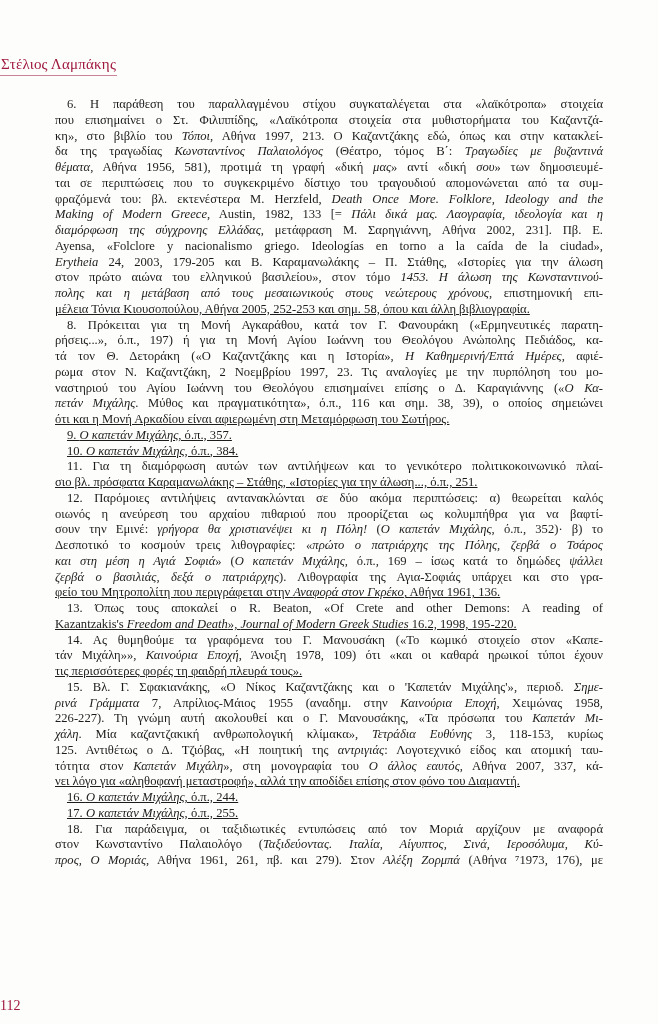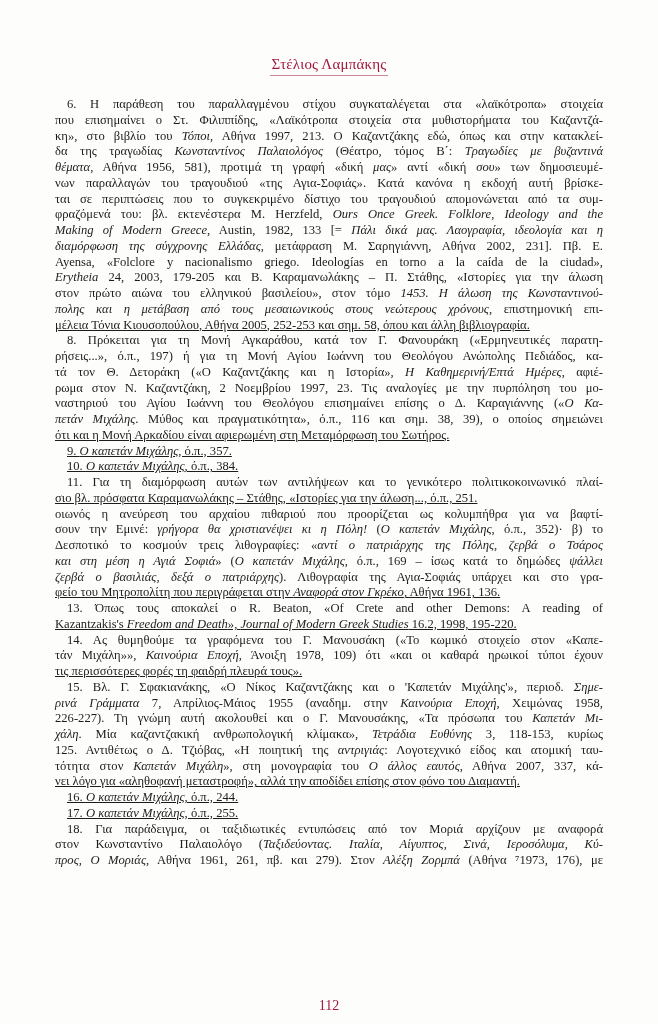--- a/index.html
+++ b/index.html
@@ -1,58 +1,57 @@
 <!DOCTYPE html>
 <html><head>
 <meta charset="utf-8">
 <style>
   html, body { margin:0; padding:0; }
   body {
     width:658px; height:1024px; background:#fdfdfc; position:relative; overflow:hidden;
     font-family:"Liberation Serif", "DejaVu Serif", serif; color:#1c1c1c;
   }
   .page-header {
-    position:absolute; top:55px; left:0; width:658px; text-align:center;
+    position:absolute; top:55px; left:0; width:658px; 
   }
   .page-header span {
     display:inline-block; color:#a0183e; font-size:15px; letter-spacing:0.2px;
     border-bottom:1px solid #c98497; padding:0 1px 2px 1px;
   }
   .notes {
     position:absolute; top:97px; left:55px; width:548px;
     font-size:12.6px; line-height:15.75px; text-align:justify;
   }
   .line {
     display:block; white-space:nowrap; text-align:justify; text-align-last:justify; height:15.75px;
   }
   .line.last { text-align-last:left;text-decoration:underline; }
   .line.indent { padding-left:12px; }
   .line i { font-style:italic; }
   .page-number {
-    position:absolute; top:998px; left:0; width:658px; text-align:center;
+    position:absolute; top:998px; left:0; width:658px; text-align:left;
     color:#a0183e; font-size:14px;
   }
 </style>
 </head>
 <body>
 
 <div class="page-header">
   <span>Στέλιος Λαμπάκης</span>
 </div>
 
 <div class="notes" id="notes">
     <div>
       <span class="line indent"><span>6. Η παράθεση του παραλλαγμένου στίχου συγκαταλέγεται στα «λαϊκότροπα» στοιχεία</span></span>
       <span class="line"><span>που επισημαίνει ο Στ. Φιλιππίδης, «Λαϊκότροπα στοιχεία στα μυθιστορήματα του Καζαντζά-</span></span>
       <span class="line"><span>κη», στο βιβλίο του </span><i>Τόποι</i><span>, Αθήνα 1997, 213. Ο Καζαντζάκης εδώ, όπως και στην κατακλεί-</span></span>
       <span class="line"><span>δα της τραγωδίας </span><i>Κωνσταντίνος Παλαιολόγος</i><span> (Θέατρο, τόμος Β΄: </span><i>Τραγωδίες με βυζαντινά</i></span>
       <span class="line"><i>θέματα</i><span>, Αθήνα 1956, 581), προτιμά τη γραφή «δική </span><i>μας</i><span>» αντί «δική </span><i>σου</i><span>» των δημοσιευμέ-</span></span>
-      <span class="line"><span>νων παραλλαγών του τραγουδιού «της Αγια-Σοφιάς». Κατά κανόνα η εκδοχή αυτή βρίσκε-</span></span>
       <span class="line"><span>ται σε περιπτώσεις που το συγκεκριμένο δίστιχο του τραγουδιού απομονώνεται από τα συμ-</span></span>
-      <span class="line"><span>φραζόμενά του: βλ. εκτενέστερα M. Herzfeld, </span><i>Ours Once Greek. Folklore, Ideology and the</i></span>
+      <span class="line"><span>φραζόμενά του: βλ. εκτενέστερα M. Herzfeld, </span><i>Death Once More. Folklore, Ideology and the</i></span>
       <span class="line"><i>Making of Modern Greece</i><span>, Austin, 1982, 133 [= </span><i>Πάλι δικά μας. Λαογραφία, ιδεολογία και η</i></span>
       <span class="line"><i>διαμόρφωση της σύγχρονης Ελλάδας</i><span>, μετάφραση Μ. Σαρηγιάννη, Αθήνα 2002, 231]. Πβ. E.</span></span>
       <span class="line"><span>Ayensa, «Folclore y nacionalismo griego. Ideologías en torno a la caída de la ciudad»,</span></span>
       <span class="line"><i>Erytheia</i><span> 24, 2003, 179-205 και Β. Καραμανωλάκης – Π. Στάθης, «Ιστορίες για την άλωση</span></span>
       <span class="line"><span>στον πρώτο αιώνα του ελληνικού βασιλείου», στον τόμο </span><i>1453. Η άλωση της Κωνσταντινού-</i></span>
       <span class="line"><i>πολης και η μετάβαση από τους μεσαιωνικούς στους νεώτερους χρόνους</i><span>, επιστημονική επι-</span></span>
       <span class="line last"><span>μέλεια Τόνια Κιουσοπούλου, Αθήνα 2005, 252-253 και σημ. 58, όπου και άλλη βιβλιογραφία.</span></span>
     </div>
     <div>
       <span class="line indent"><span>8. Πρόκειται για τη Μονή Αγκαράθου, κατά τον Γ. Φανουράκη («Ερμηνευτικές παρατη-</span></span>
@@ -67,23 +66,24 @@
       <span class="line indent last"><span>9. </span><i>Ο καπετάν Μιχάλης</i><span>, ό.π., 357.</span></span>
     </div>
     <div>
       <span class="line indent last"><span>10. </span><i>Ο καπετάν Μιχάλης</i><span>, ό.π., 384.</span></span>
     </div>
     <div>
       <span class="line indent"><span>11. Για τη διαμόρφωση αυτών των αντιλήψεων και το γενικότερο πολιτικοκοινωνικό πλαί-</span></span>
       <span class="line last"><span>σιο βλ. πρόσφατα Καραμανωλάκης – Στάθης, «Ιστορίες για την άλωση..., ό.π., 251.</span></span>
     </div>
     <div>
+      <span class="line indent"><span>12. Παρόμοιες αντιλήψεις αντανακλώνται σε δύο ακόμα περιπτώσεις: α) θεωρείται καλός</span></span>
       <span class="line"><span>οιωνός η ανεύρεση του αρχαίου πιθαριού που προορίζεται ως κολυμπήθρα για να βαφτί-</span></span>
       <span class="line"><span>σουν την Εμινέ: </span><i>γρήγορα θα χριστιανέψει κι η Πόλη!</i><span> (</span><i>Ο καπετάν Μιχάλης</i><span>, ό.π., 352)· β) το</span></span>
-      <span class="line"><span>Δεσποτικό το κοσμούν τρεις λιθογραφίες: «</span><i>αντί ο πατριάρχης της Πόλης, ζερβά ο Τσάρος</i></span>
+      <span class="line"><span>Δεσποτικό το κοσμούν τρεις λιθογραφίες: «</span><i>πρώτο ο πατριάρχης της Πόλης, ζερβά ο Τσάρος</i></span>
       <span class="line"><i>και στη μέση η Αγιά Σοφιά</i><span>» (</span><i>Ο καπετάν Μιχάλης</i><span>, ό.π., 169 – ίσως κατά το δημώδες </span><i>ψάλλει</i></span>
       <span class="line"><i>ζερβά ο βασιλιάς, δεξά ο πατριάρχης</i><span>). Λιθογραφία της Αγια-Σοφιάς υπάρχει και στο γρα-</span></span>
       <span class="line last"><span>φείο του Μητροπολίτη που περιγράφεται στην </span><i>Αναφορά στον Γκρέκο</i><span>, Αθήνα 1961, 136.</span></span>
     </div>
     <div>
       <span class="line indent"><span>13. Όπως τους αποκαλεί ο R. Beaton, «Of Crete and other Demons: A reading of</span></span>
       <span class="line last"><span>Kazantzakis's </span><i>Freedom and Death</i><span>», </span><i>Journal of Modern Greek Studies</i><span> 16.2, 1998, 195-220.</span></span>
     </div>
     <div>
       <span class="line indent"><span>14. Ας θυμηθούμε τα γραφόμενα του Γ. Μανουσάκη («Το κωμικό στοιχείο στον «Καπε-</span></span>

